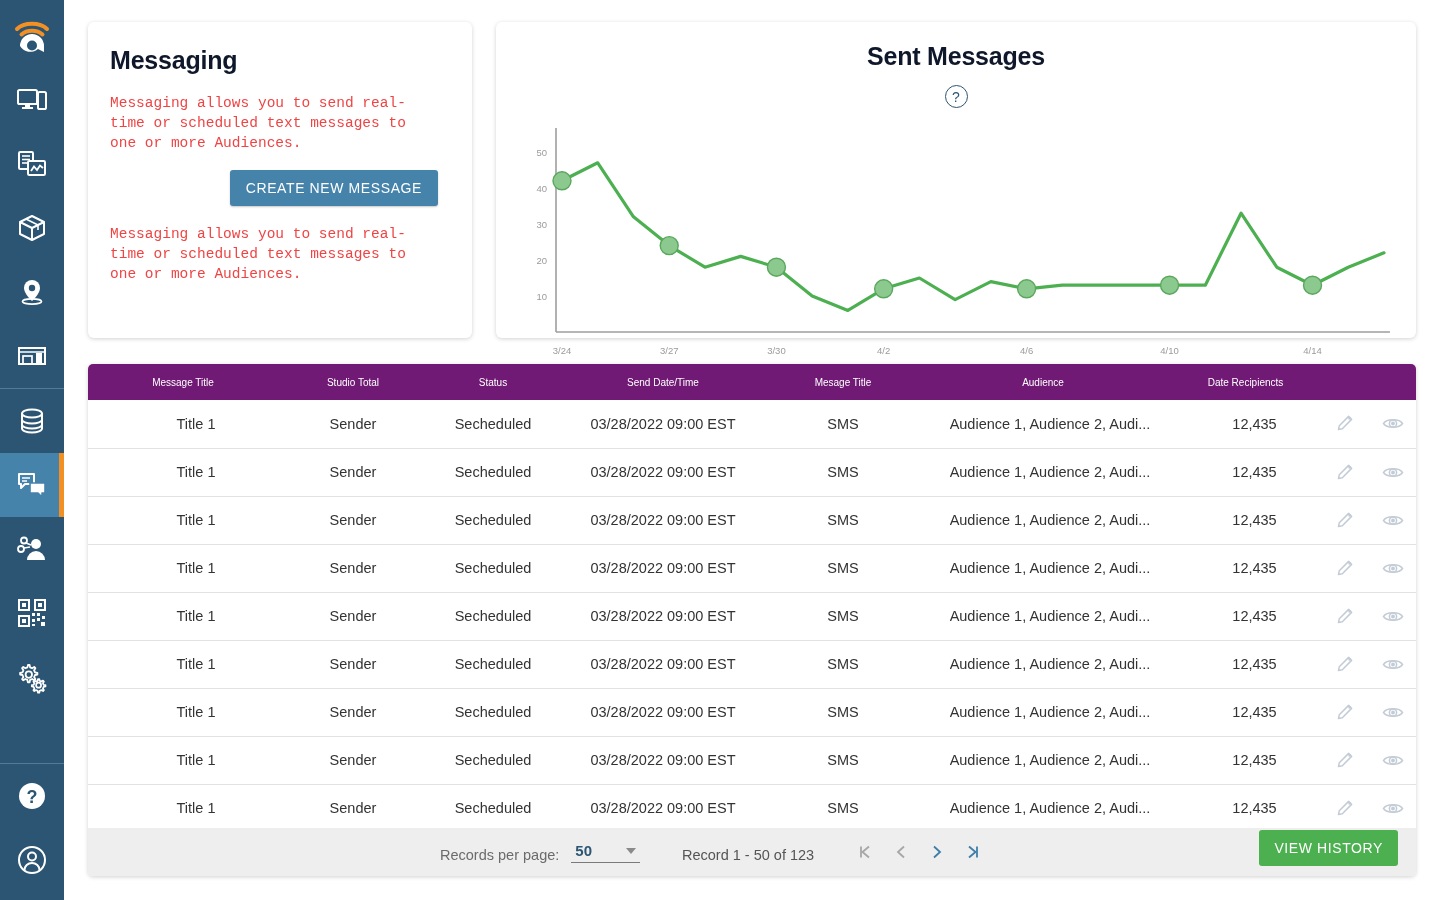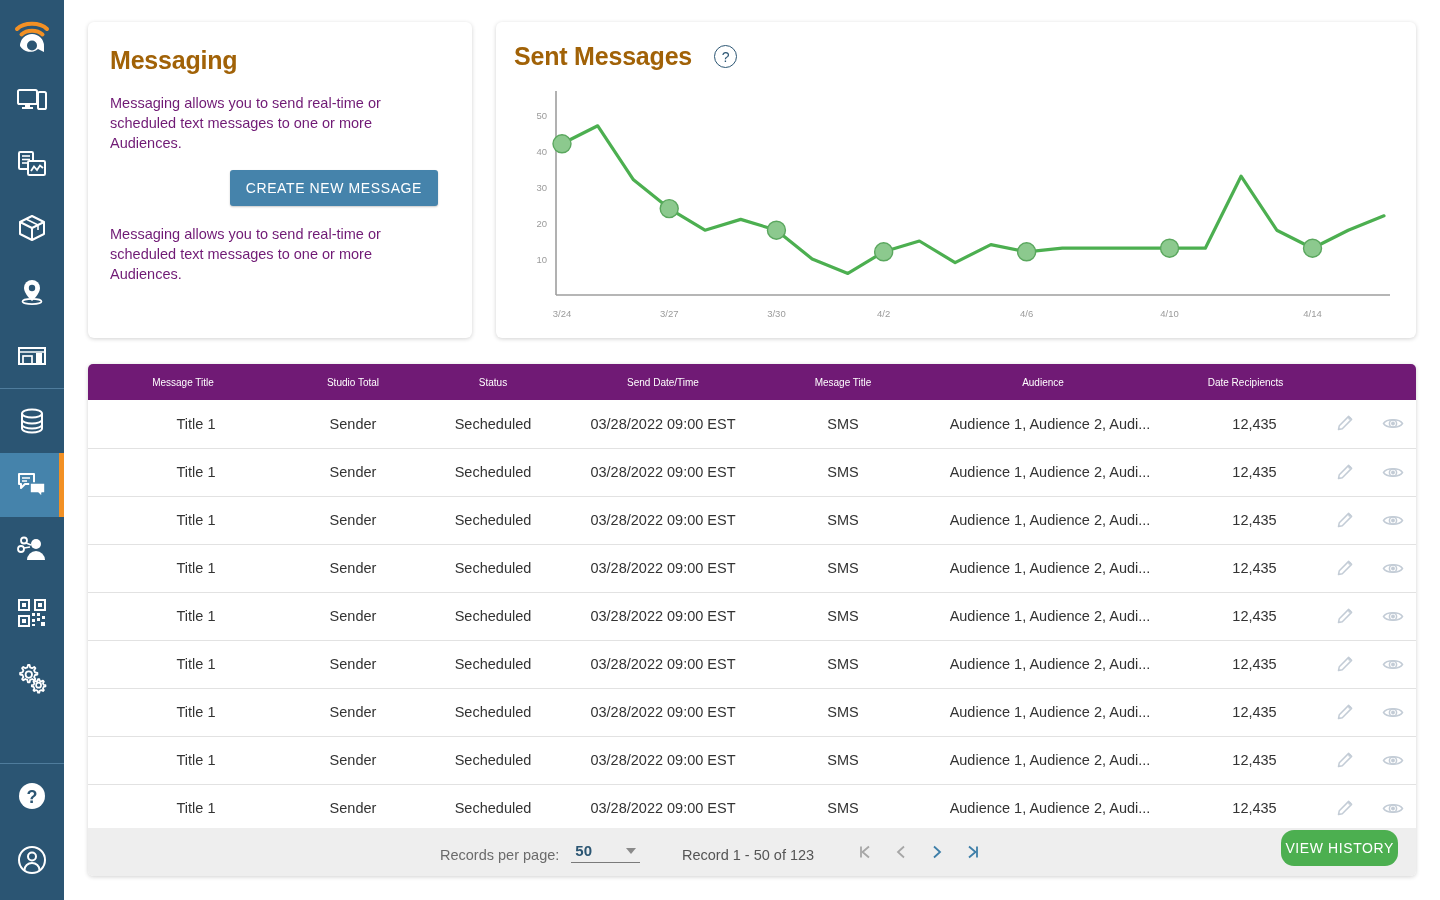--- a/index.html
+++ b/index.html
@@ -36,40 +36,40 @@
   
   .card {
     position: absolute; background: #ffffff;
     border-radius: 6px;
     box-shadow: 0 1px 4px rgba(0,0,0,0.18);
   }
   #messaging-card { left: 88px; top: 22px; width: 384px; height: 316px; padding: 24px 22px 0 22px; }
   #chart-card { left: 496px; top: 22px; width: 920px; height: 316px; padding: 20px 18px 0 18px; }
 
   .card-title {
-    font-size: 25px; font-weight: bold; color: #a16207;
+    font-size: 25px; font-weight: bold; color: #0f172a;
     letter-spacing: -0.2px;
   }
   .card-para {
-    font-size: 14.5px; line-height: 1.38; color: #701a75;
-    margin-top: 18px; max-width: 310px;
+    font-size: 14.5px; line-height: 1.38; color: #ef4444;
+    margin-top: 18px; max-width: 310px; font-family: Liberation Mono, monospace;
   }
   .btn {
     display: inline-block; border: none; border-radius: 3px;
     color: #ffffff; font-size: 14px; letter-spacing: 0.6px;
     padding: 10px 16px; cursor: pointer;
     font-family: "Liberation Sans", sans-serif;
     box-shadow: 0 1px 2px rgba(0,0,0,0.22);
   }
   .btn-blue { background: #4583ab; text-align: center; }
   .btn-green { background: #4caf50; }
   .btn-row { display: flex; justify-content: flex-end; margin-top: 17px; padding-right: 12px; }
 
   
-  .chart-head { display: flex; align-items: center; gap: 22px; }
+  .chart-head { display: flex; align-items: center; gap: 14px; flex-direction: column; }
   .help-circle {
     width: 23px; height: 23px; border-radius: 50%;
     border: 1.6px solid #2c5673; color: #2c5673;
     font-size: 14px; display: flex; align-items: center; justify-content: center;
     cursor: pointer; font-weight: normal;
   }
   .chart-wrap { position: relative; margin-top: 12px; width: 884px; height: 250px; }
   .chart-svg { display: block; }
   .ytick, .xtick { font-size: 9.5px; fill: #9b9b9b; font-family: "Liberation Sans", sans-serif; }
 
@@ -111,21 +111,21 @@
     border-bottom: 1.5px solid #7a7a7a; padding: 0 4px 3px 4px; cursor: pointer;
   }
   .rpp-val { font-size: 15px; color: #2c5673; font-weight: bold; }
   .caret { width: 0; height: 0; border-left: 5px solid transparent; border-right: 5px solid transparent; border-top: 6px solid #8a8a8a; }
   .rec-info { font-size: 14.5px; color: #555555; margin-left: 42px; }
   .pager { display: flex; align-items: center; gap: 14px; margin-left: 40px; }
   .pg { width: 22px; height: 22px; cursor: pointer; display: flex; align-items: center; justify-content: center; }
   .view-history {
     position: absolute; right: 18px; bottom: 10px;
   }
-  .btn-hist { background: #4caf50; border-radius: 13px; color: #fff; font-size: 14px; letter-spacing: 0.6px; padding: 10px 4px; border: none; cursor: pointer; font-family: "Liberation Sans", sans-serif; }
+  .btn-hist { background: #4caf50; border-radius: 3px; color: #fff; font-size: 14px; letter-spacing: 0.6px; padding: 10px 15px; border: none; cursor: pointer; font-family: "Liberation Sans", sans-serif; }
 </style>
 </head>
 <body>
 
 <div id="app">
 
   <nav class="sidebar">
 
     <div class="sb-logo">
       <svg width="40" height="40" viewBox="0 0 40 40">

